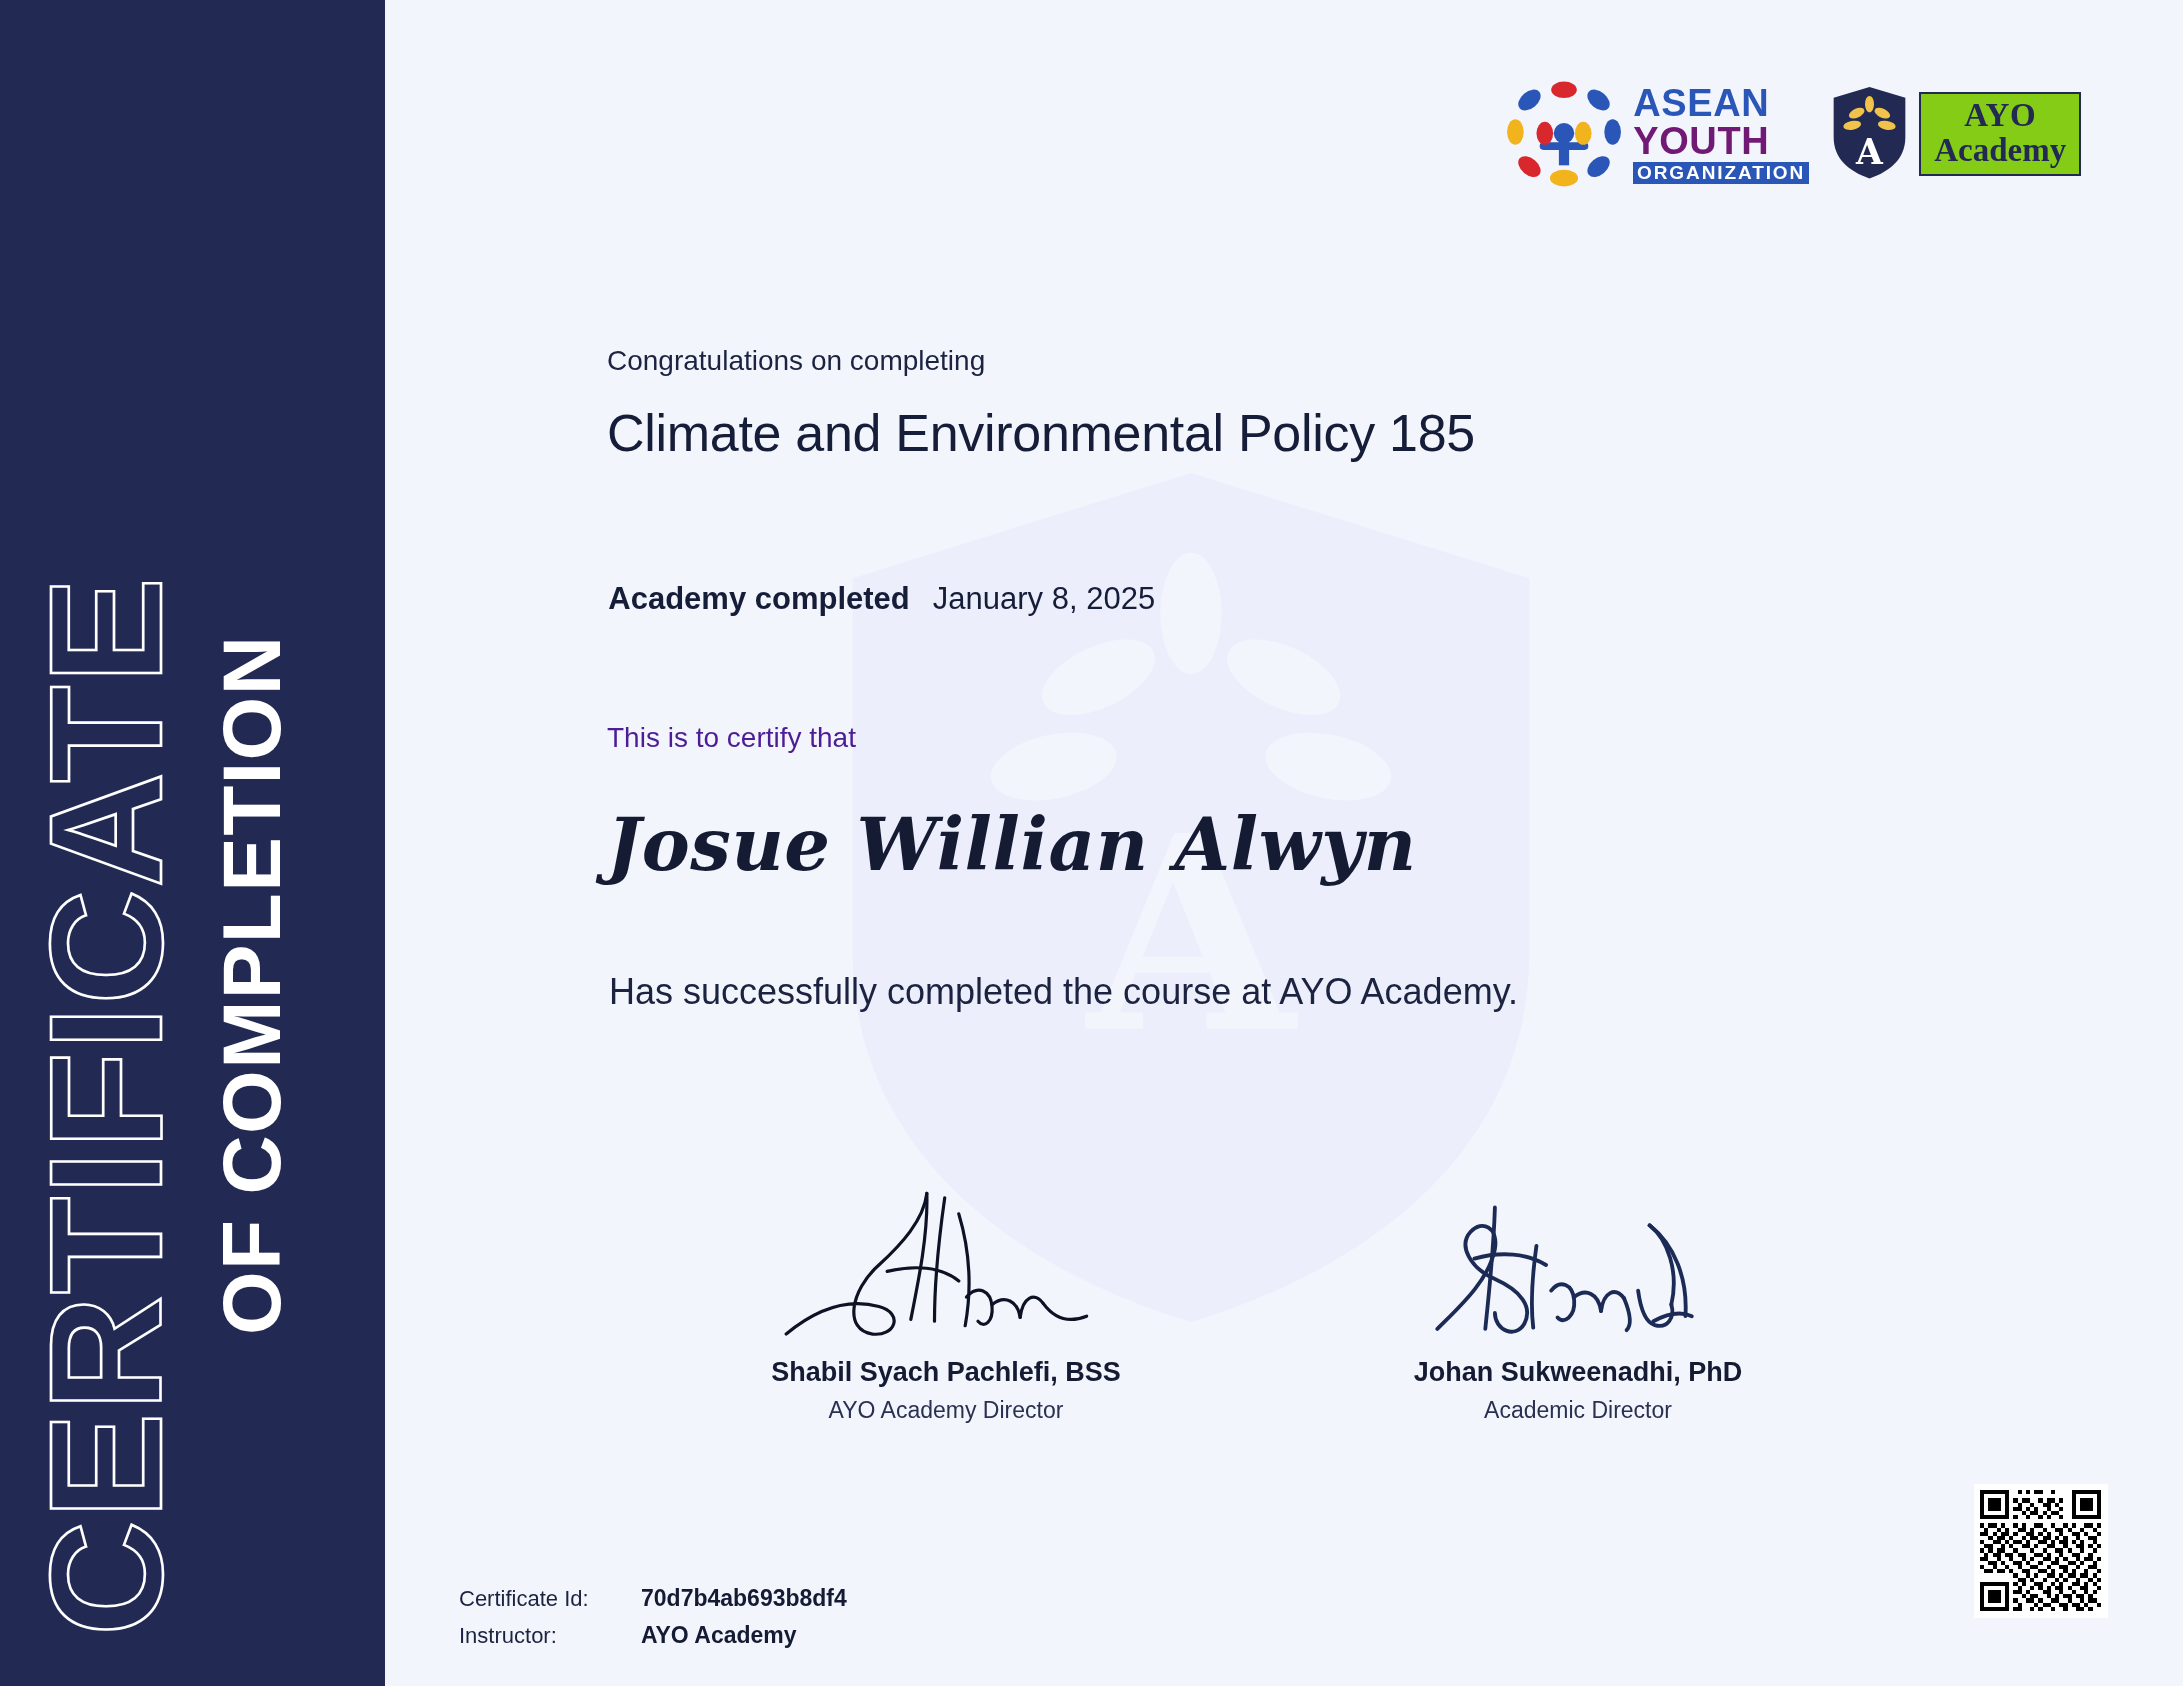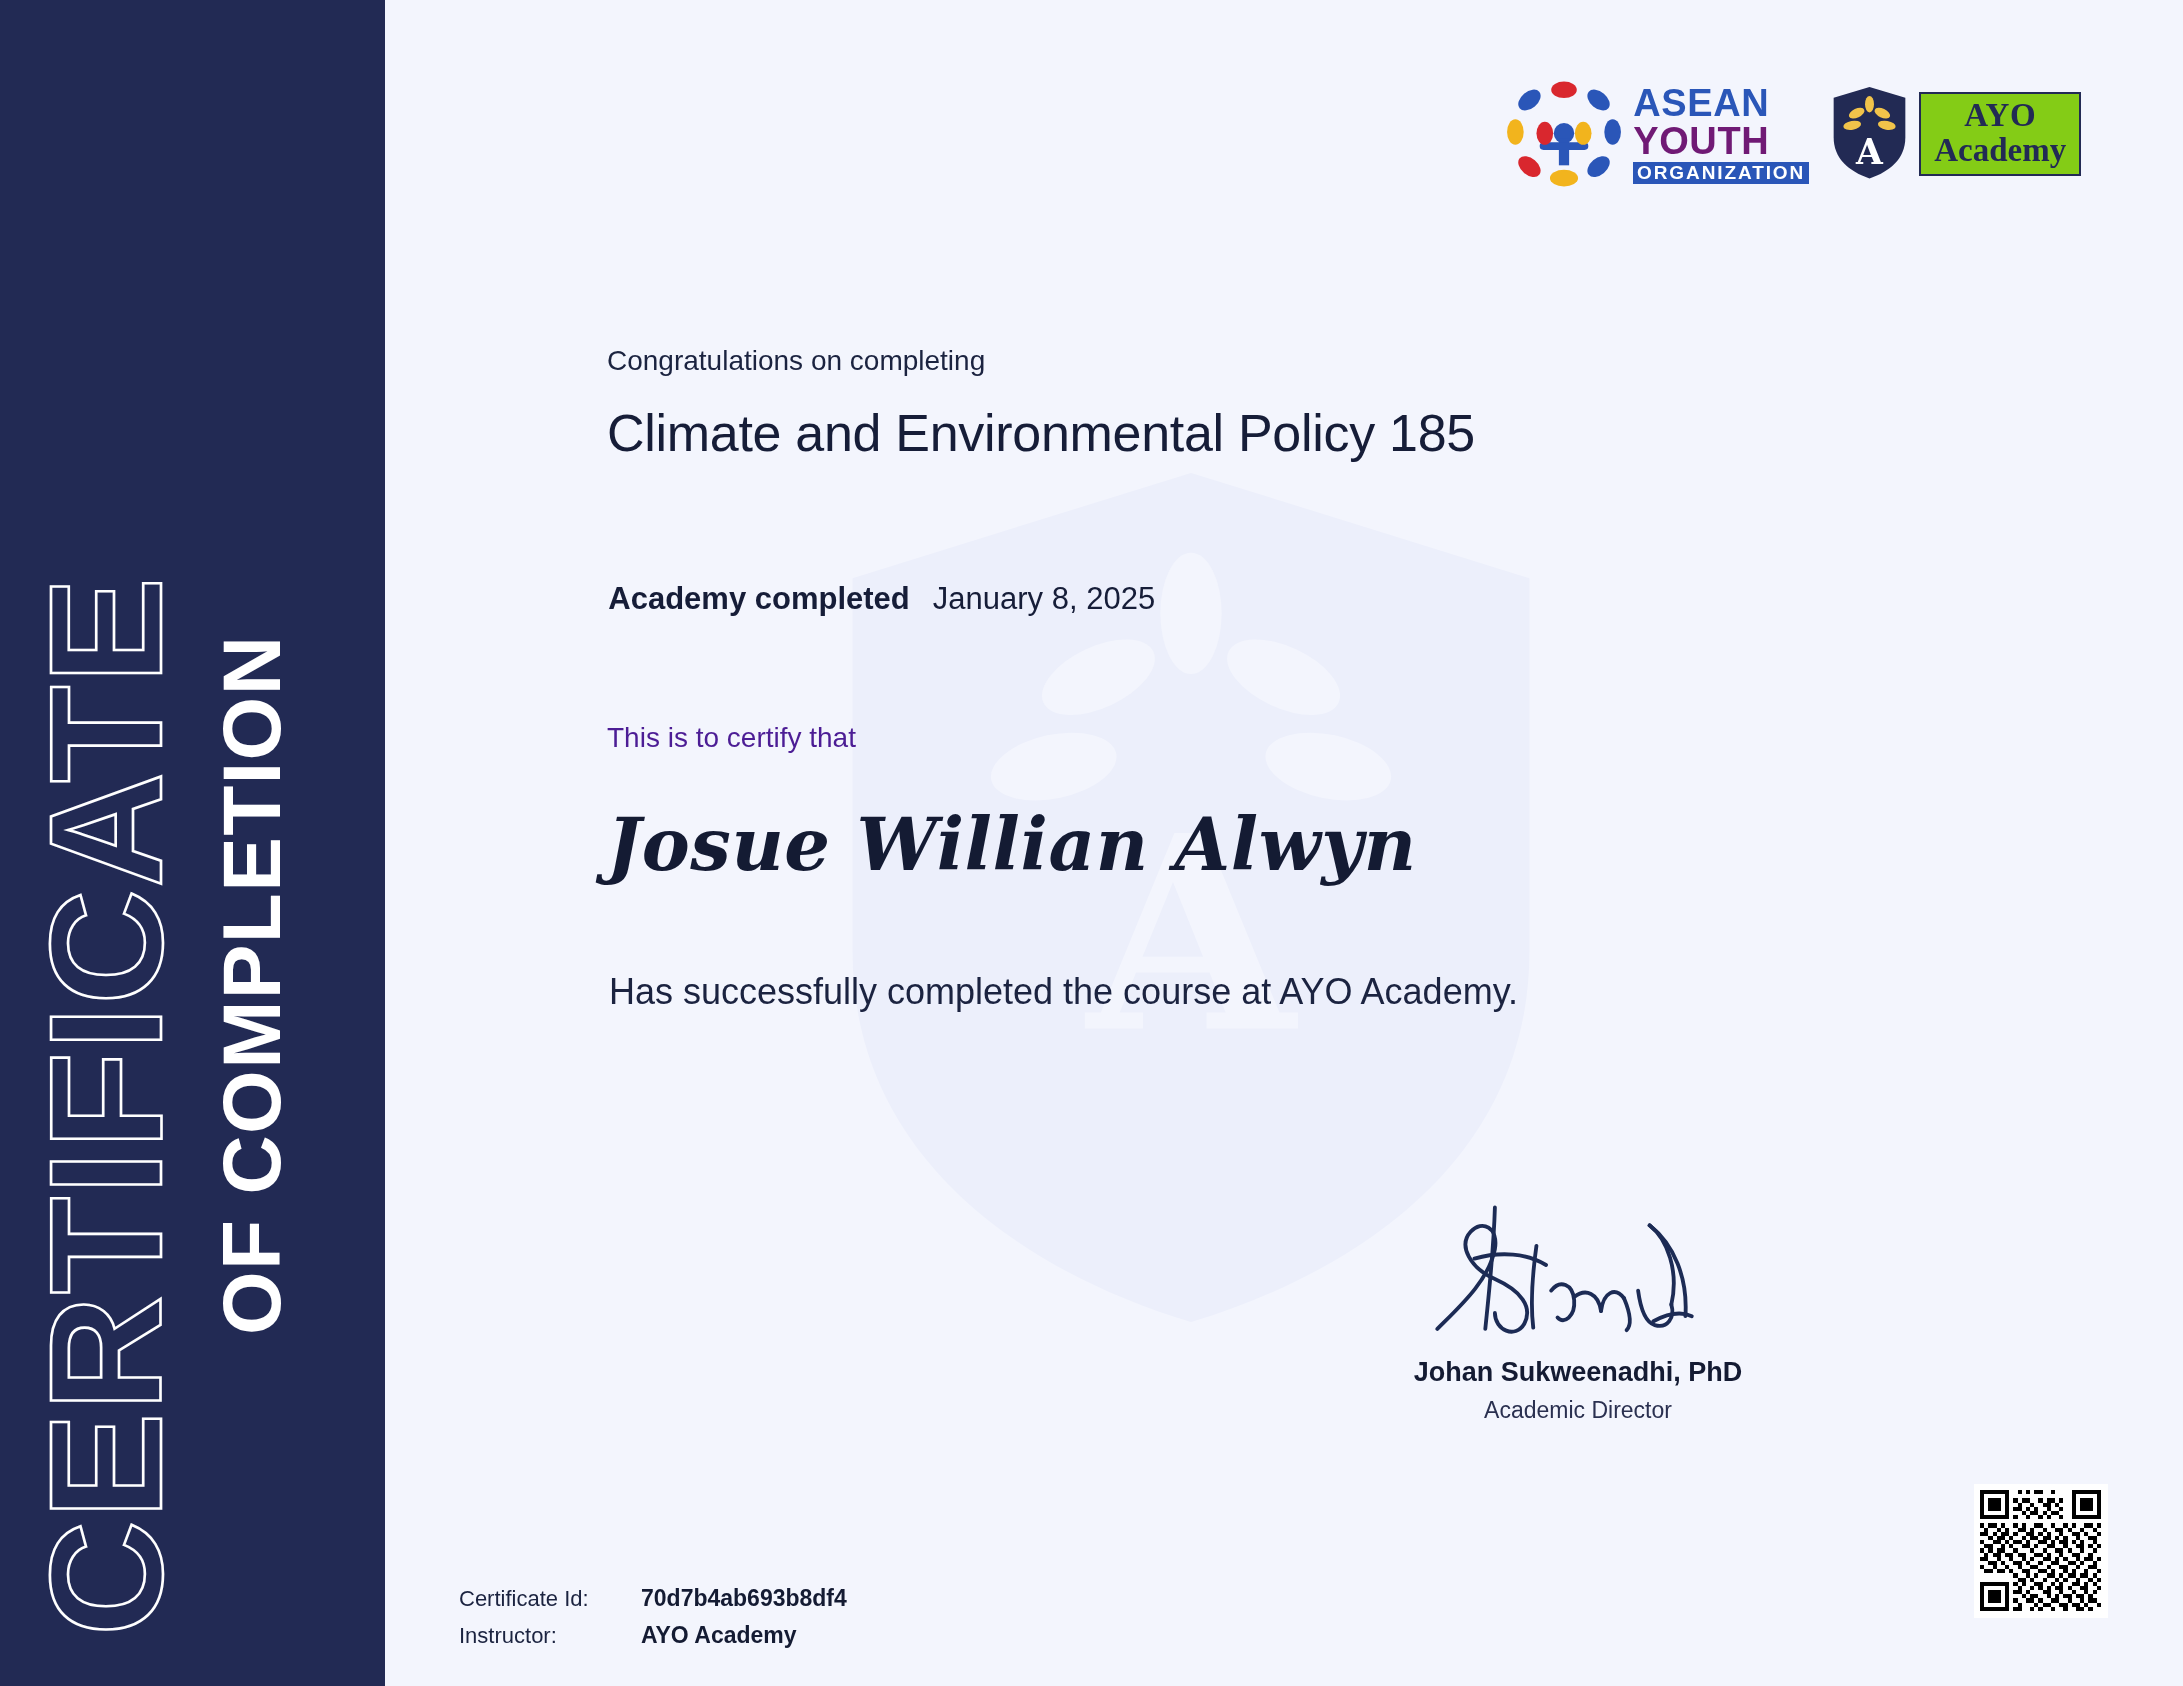--- a/index.html
+++ b/index.html
@@ -253,20 +253,39 @@
     <div class="completed-row">
       <span class="completed-label">Academy completed</span>
       <span class="completed-date">January 8, 2025</span>
     </div>
 
     <div class="certify-line">This is to certify that</div>
     <div class="recipient">Josue Willian Alwyn</div>
     <div class="success-line">Has successfully completed the course at AYO Academy.</div>
   </div>
 
+  <div class="sig-block sig-1">
+    <div class="sig-img">
+      <svg width="358" height="192" viewBox="0 0 560 300" xmlns="http://www.w3.org/2000/svg">
+        <g fill="none" stroke="#0d1224" stroke-width="5" stroke-linecap="round">
+          <path d="M30 258 C70 225 120 200 175 215 C215 226 200 262 165 258 C120 252 130 190 175 150 C210 118 245 80 250 38"></path>
+          <path d="M250 38 C252 100 238 170 225 235"></path>
+          <path d="M188 160 C230 150 272 152 300 175"></path>
+          <path d="M278 45 C268 115 262 180 262 238"></path>
+          <path d="M300 70 C318 130 320 190 310 245"></path>
+          <path d="M312 200 C330 180 350 190 352 215 C354 238 340 250 330 238"></path>
+          <path d="M352 212 C372 196 392 206 396 232"></path>
+          <path d="M396 232 C400 200 418 192 432 210"></path>
+          <path d="M432 210 C448 232 470 242 500 230"></path>
+        </g>
+      </svg>
+    </div>
+    <div class="sig-name">Shabil Syach Pachlefi, BSS</div>
+    <div class="sig-role">AYO Academy Director</div>
+  </div>
 
   <div class="sig-block sig-2">
     <div class="sig-img">
       <svg width="358" height="192" viewBox="0 0 560 300" xmlns="http://www.w3.org/2000/svg">
         <g fill="none" stroke="#1c2b55" stroke-width="6" stroke-linecap="round">
           <path d="M60 250 C95 215 140 175 150 125 C156 92 130 78 112 98 C92 120 112 155 150 172 C190 190 210 215 196 242 C182 266 150 252 150 225"></path>
           <path d="M150 60 C148 130 140 200 135 250"></path>
           <path d="M118 140 C160 128 200 132 230 150"></path>
           <path d="M215 120 C208 170 206 215 210 248"></path>
           <path d="M238 190 C252 172 272 180 274 205 C276 230 258 244 248 232"></path>

